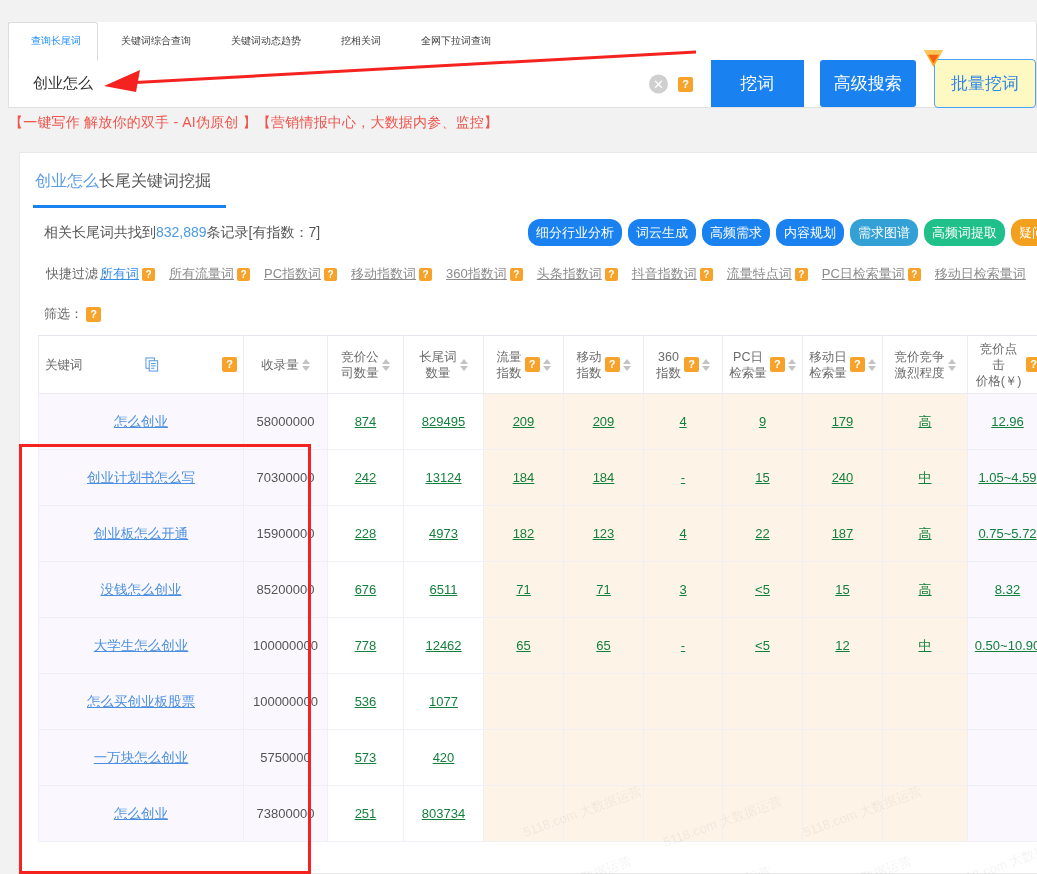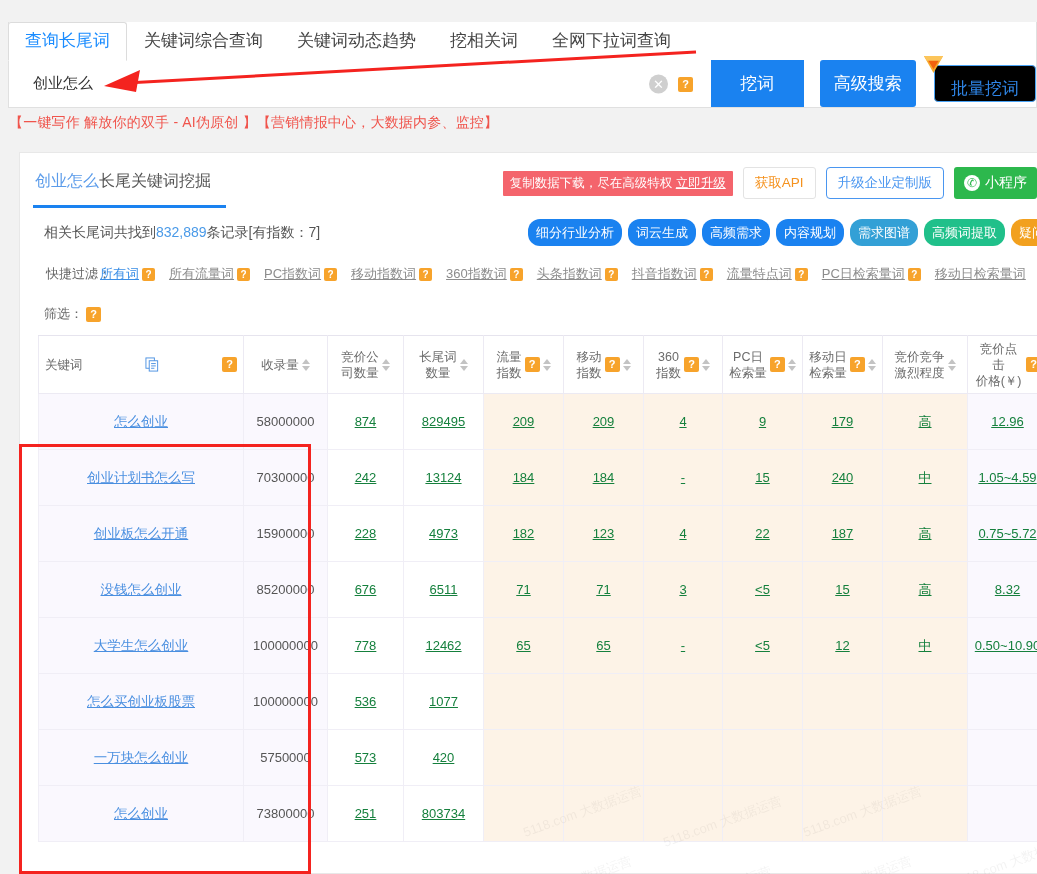--- a/index.html
+++ b/index.html
@@ -17,22 +17,22 @@
   
   .top-panel {
     position: absolute; left: 8px; top: 22px; width: 1029px; height: 86px;
     background: #fff; border: 1px solid #e0e0e0; border-top: none;
   }
   .tabs {
     position: absolute; left: 8px; top: 22px; height: 38px;
     display: flex; align-items: flex-end; z-index: 5;
   }
   .tab {
-    padding: 9px 16px 10px 16px;
-    font-size: 17px; color: #444;
+    padding: 9px 16px 10px 22px;
+    font-size: 10px; color: #444;
     cursor: pointer; white-space: nowrap;
     border: 1px solid transparent; border-bottom: none;
     line-height: 18px;
   }
   .tab.active {
     color: #1a8cff; background: #fff;
     border: 1px solid #dcdcdc; border-bottom: 1px solid #fff;
     border-radius: 3px 3px 0 0;
     margin-bottom: -1px;
   }
@@ -68,22 +68,22 @@
   .btn-blue {
     background: #1a82f0; color: #fff; border: none;
     font-size: 17px; height: 47px; line-height: 47px;
     padding: 0 27px; cursor: pointer; white-space: nowrap;
     font-family: "Liberation Sans", "DejaVu Sans", sans-serif;
   }
   .btn-blue.dig { width: 97px; padding: 0; text-align: center; }
   .btn-blue.adv { margin-left: 16px; border-radius: 3px; width: 101px; padding: 0; text-align: center; }
   .btn-batch-wrap { position: relative; margin-left: 18px; }
   .btn-batch {
-    background: #000000; color: #2f86e8; border: 1px solid #4aa3f5;
-    border-radius: 4px; font-size: 17px; height: 37px; line-height: 45px;
+    background: #fef9c3; color: #2f86e8; border: 1px solid #4aa3f5;
+    border-radius: 4px; font-size: 17px; height: 49px; line-height: 45px;
     padding: 0 16px; cursor: pointer; white-space: nowrap;
     font-family: "Liberation Sans", "DejaVu Sans", sans-serif;
   }
   .vip-badge {
     position: absolute; left: -12px; top: -11px; width: 23px; height: 21px;
     z-index: 3;
   }
 
   
   .promo {
@@ -256,29 +256,20 @@
 
   <div class="promo">【一键写作 解放你的双手 - AI伪原创 】【营销情报中心，大数据内参、监控】</div>
 
   <div class="card">
 
     <div class="card-head">
       <div class="page-title">
         <span class="kw">创业怎么</span><span>长尾关键词挖掘</span>
       </div>
       <div class="title-underline"></div>
-      <div class="head-actions">
-        <span class="promo-pill"><span>复制数据下载，尽在高级特权 </span><u>立即升级</u></span>
-        <button class="btn-ghost">获取API</button>
-        <button class="btn-outline-blue">升级企业定制版</button>
-        <button class="btn-green">
-          <span class="wechat-dot">✆</span>
-          <span>小程序</span>
-        </button>
-      </div>
     </div>
 
     <div class="count-row">
       <div class="count-text">
         <span>相关长尾词共找到</span><b>832,889</b><span>条记录[有指数：7]</span>
       </div>
       <div class="chip-row" id="chiprow">
           <span class="chip" style="background: rgb(26, 130, 240);">细分行业分析</span>
           <span class="chip" style="background: rgb(26, 130, 240);">词云生成</span>
           <span class="chip" style="background: rgb(26, 130, 240);">高频需求</span>

